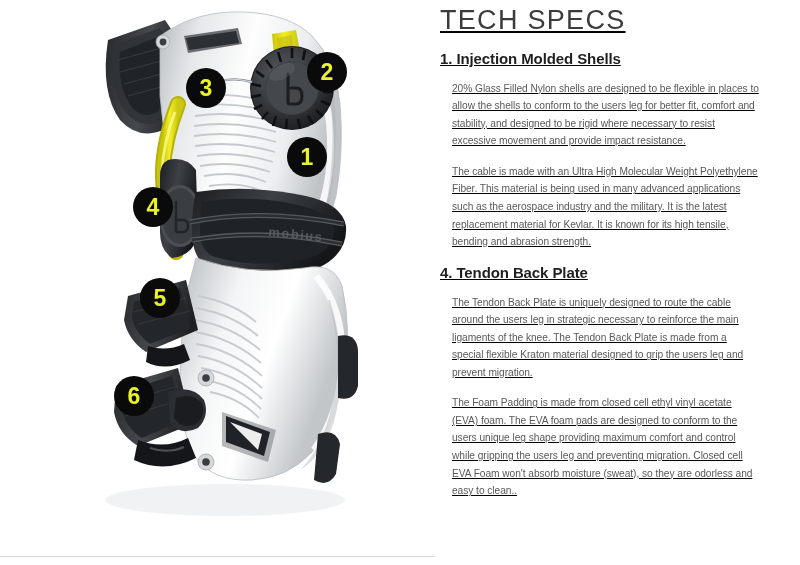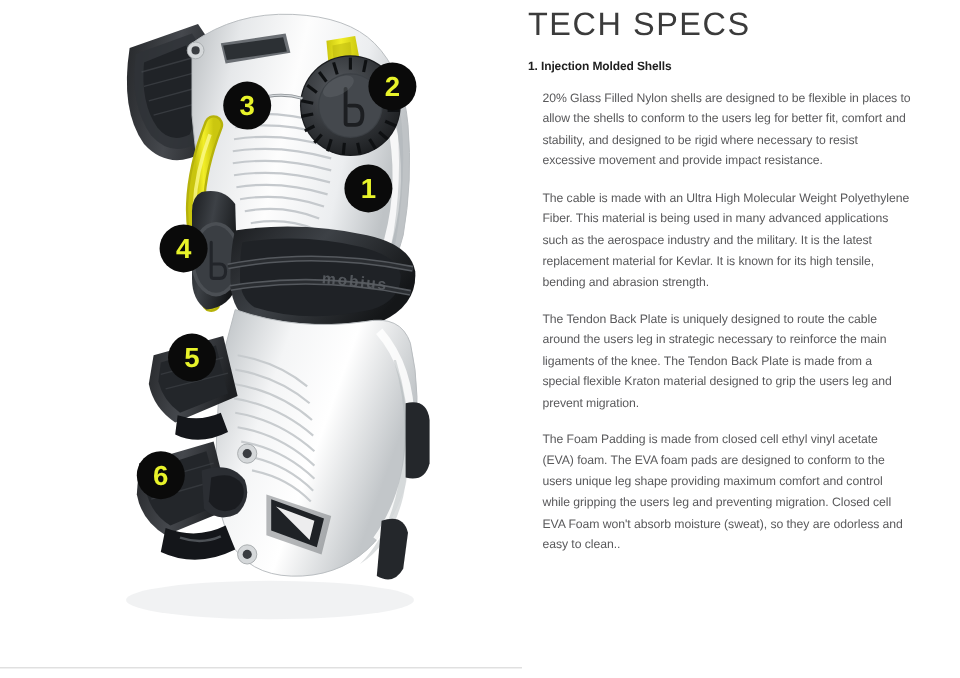--- a/index.html
+++ b/index.html
@@ -64,34 +64,35 @@
 
   
   #right-col {
     position: relative;
     width: 365px;
     height: 565px;
     flex: 0 0 365px;
     padding: 0 28px 14px 5px;
     background: #ffffff;
     overflow: hidden;
+    text-decoration: underline;
   }
   #tech-title {
     font-family: "Liberation Sans", sans-serif;
     font-size: 27px;
     font-weight: 300;
     letter-spacing: 1.3px;
     color: #3b3b3b;
     margin: 6px 0 14px 0;
     line-height: 1.1;
   }
   .spec-block { margin: 0 0 13px 0; }
   .spec-heading {
     font-family: "Liberation Sans", sans-serif;
-    font-size: 10px;
+    font-size: 15px;
     font-weight: 700;
     color: #1f1f1f;
     letter-spacing: -0.1px;
     margin: 0 0 7px 0;
     line-height: 1.2;
   }
   .spec-body {
     font-family: "Liberation Sans", sans-serif;
     font-size: 10.2px;
     font-weight: 400;
@@ -360,20 +361,21 @@
     </div>
 
     <div class="spec-block">
     </div>
 
     <div class="spec-block">
       <p class="spec-body">The cable is made with an Ultra High Molecular Weight Polyethylene Fiber. This material is being used in many advanced applications such as the aerospace industry and the military. It is the latest replacement material for Kevlar. It is known for its high tensile, bending and abrasion strength.</p>
     </div>
 
     <div class="spec-block">
+      <h2 class="spec-heading">4. Tendon Back Plate</h2>
       <p class="spec-body">The Tendon Back Plate is uniquely designed to route the cable around the users leg in strategic necessary to reinforce the main ligaments of the knee. The Tendon Back Plate is made from a special flexible Kraton material designed to grip the users leg and prevent migration.</p>
     </div>
 
     <div class="spec-block">
       <p class="spec-body">The Foam Padding is made from closed cell ethyl vinyl acetate (EVA) foam. The EVA foam pads are designed to conform to the users unique leg shape providing maximum comfort and control while gripping the users leg and preventing migration. Closed cell EVA Foam won't absorb moisture (sweat), so they are odorless and easy to clean..</p>
     </div>
 
   </div>
 </div>
 

